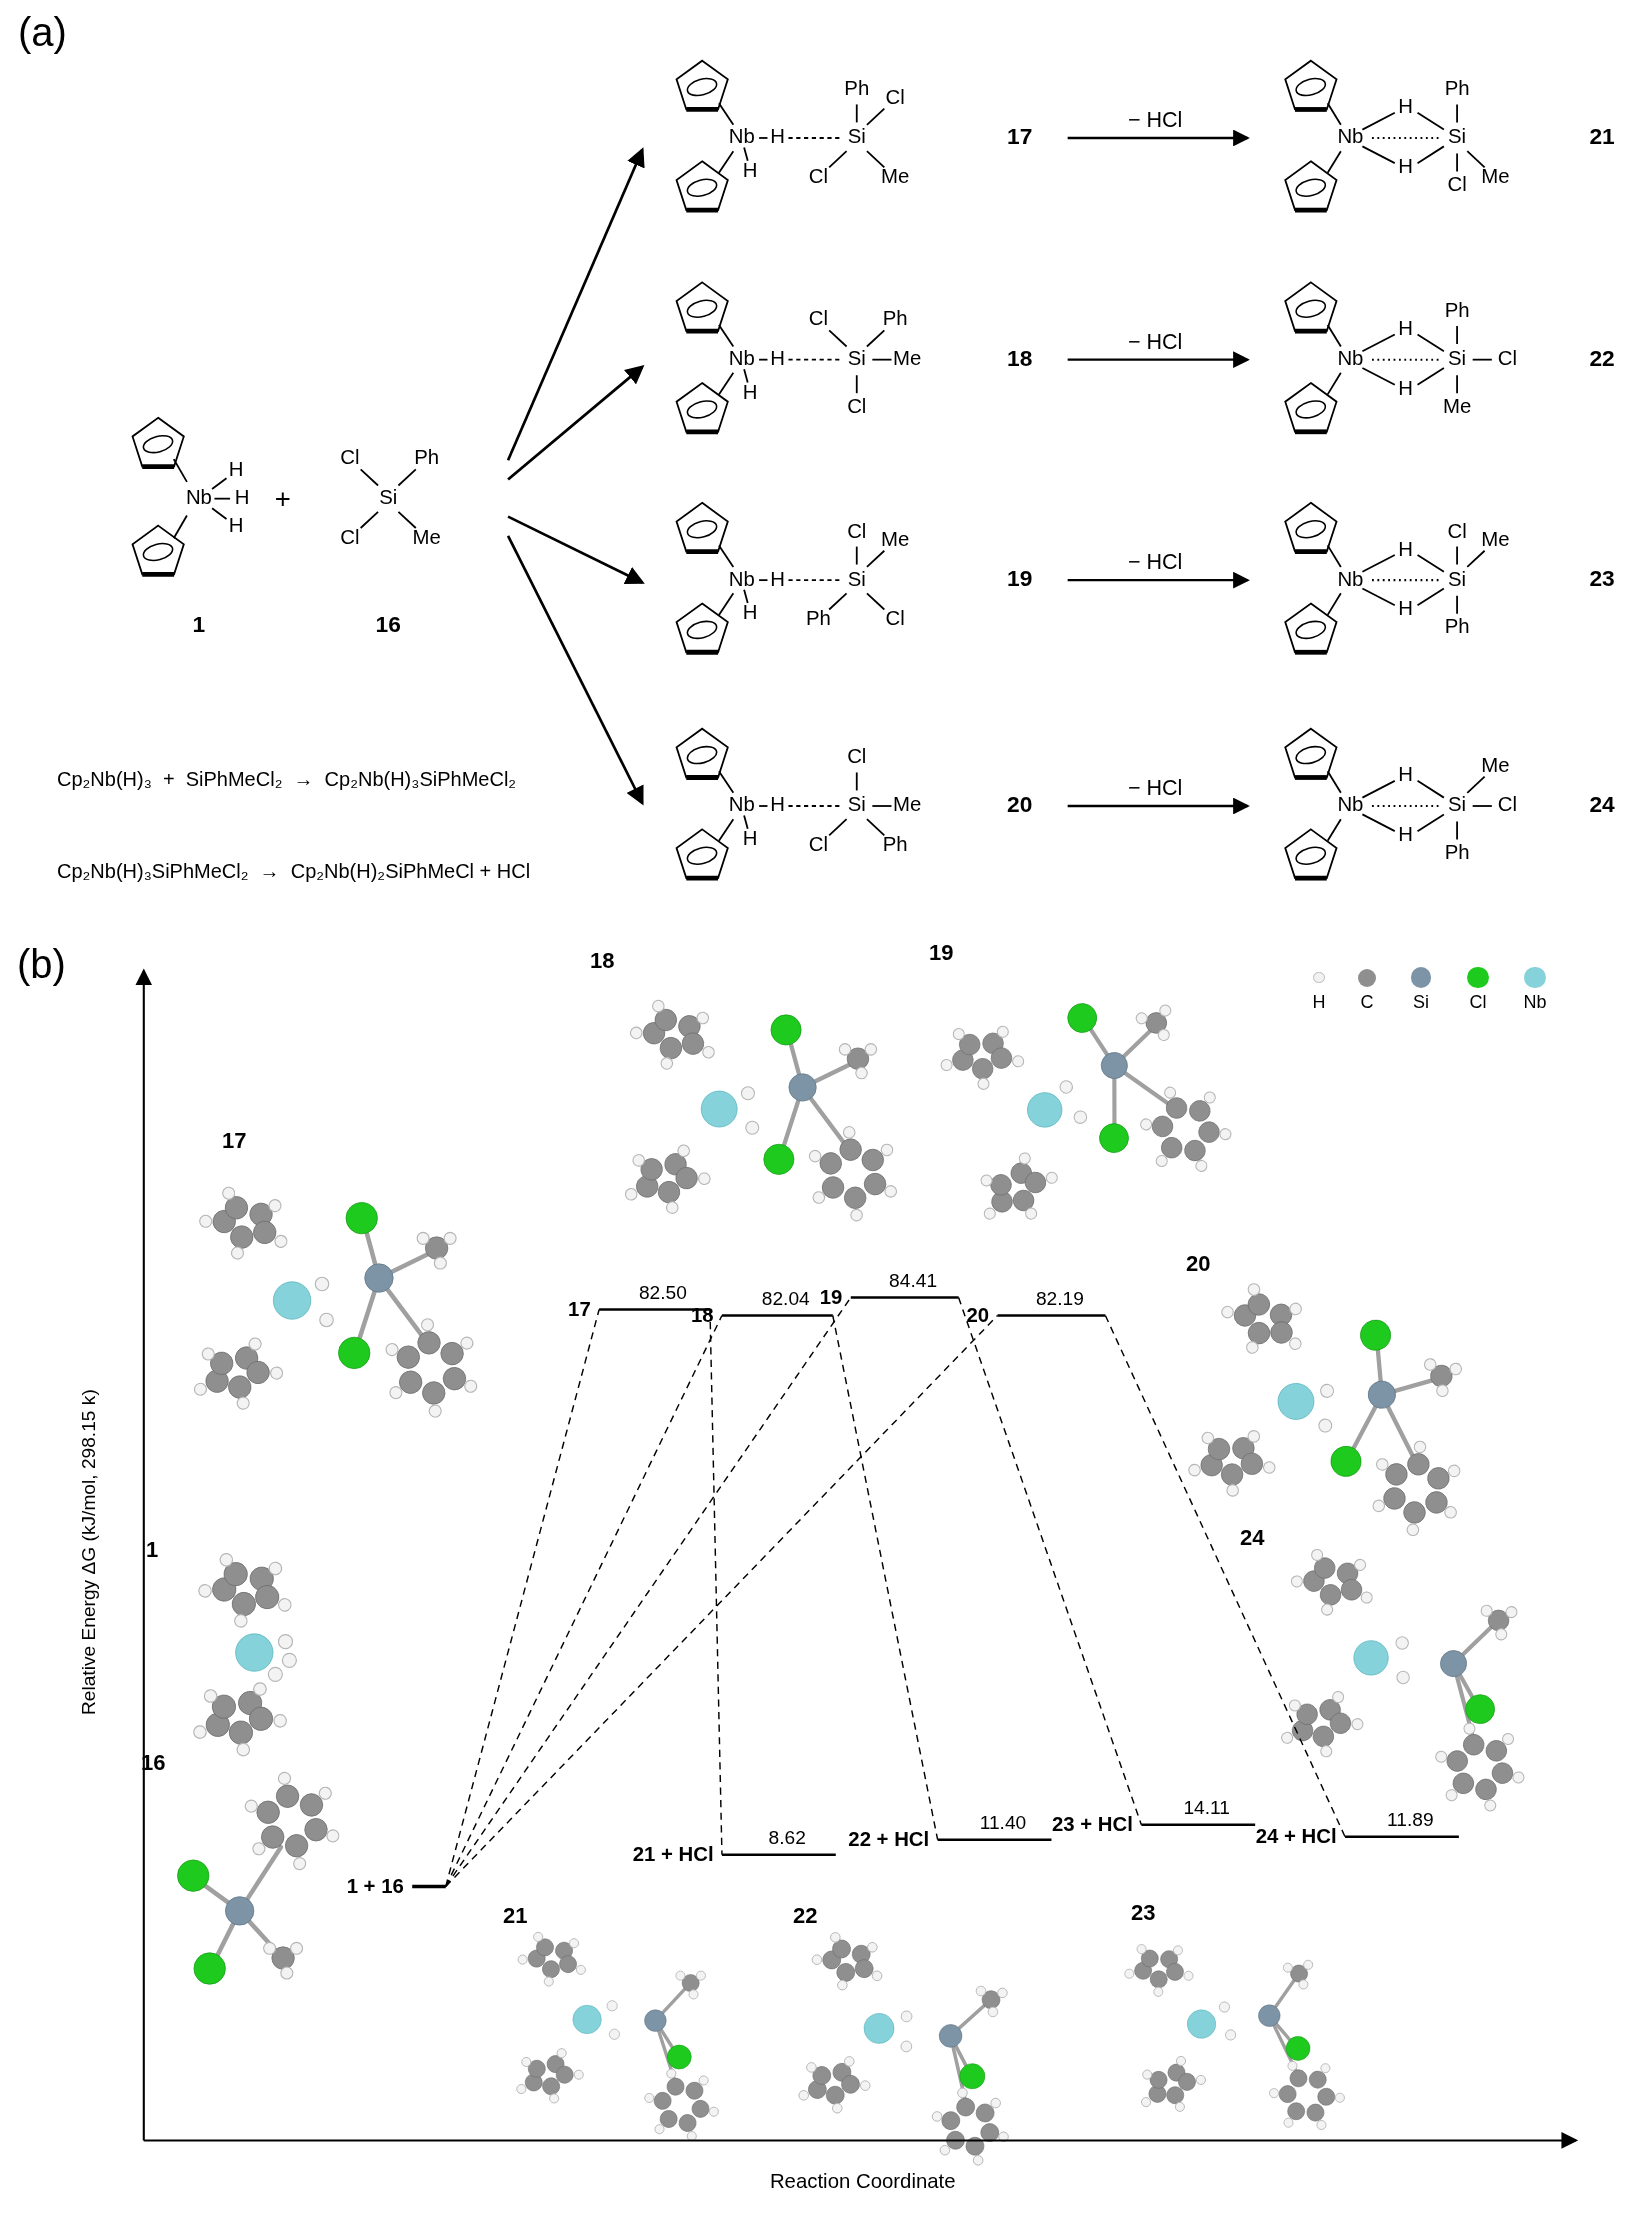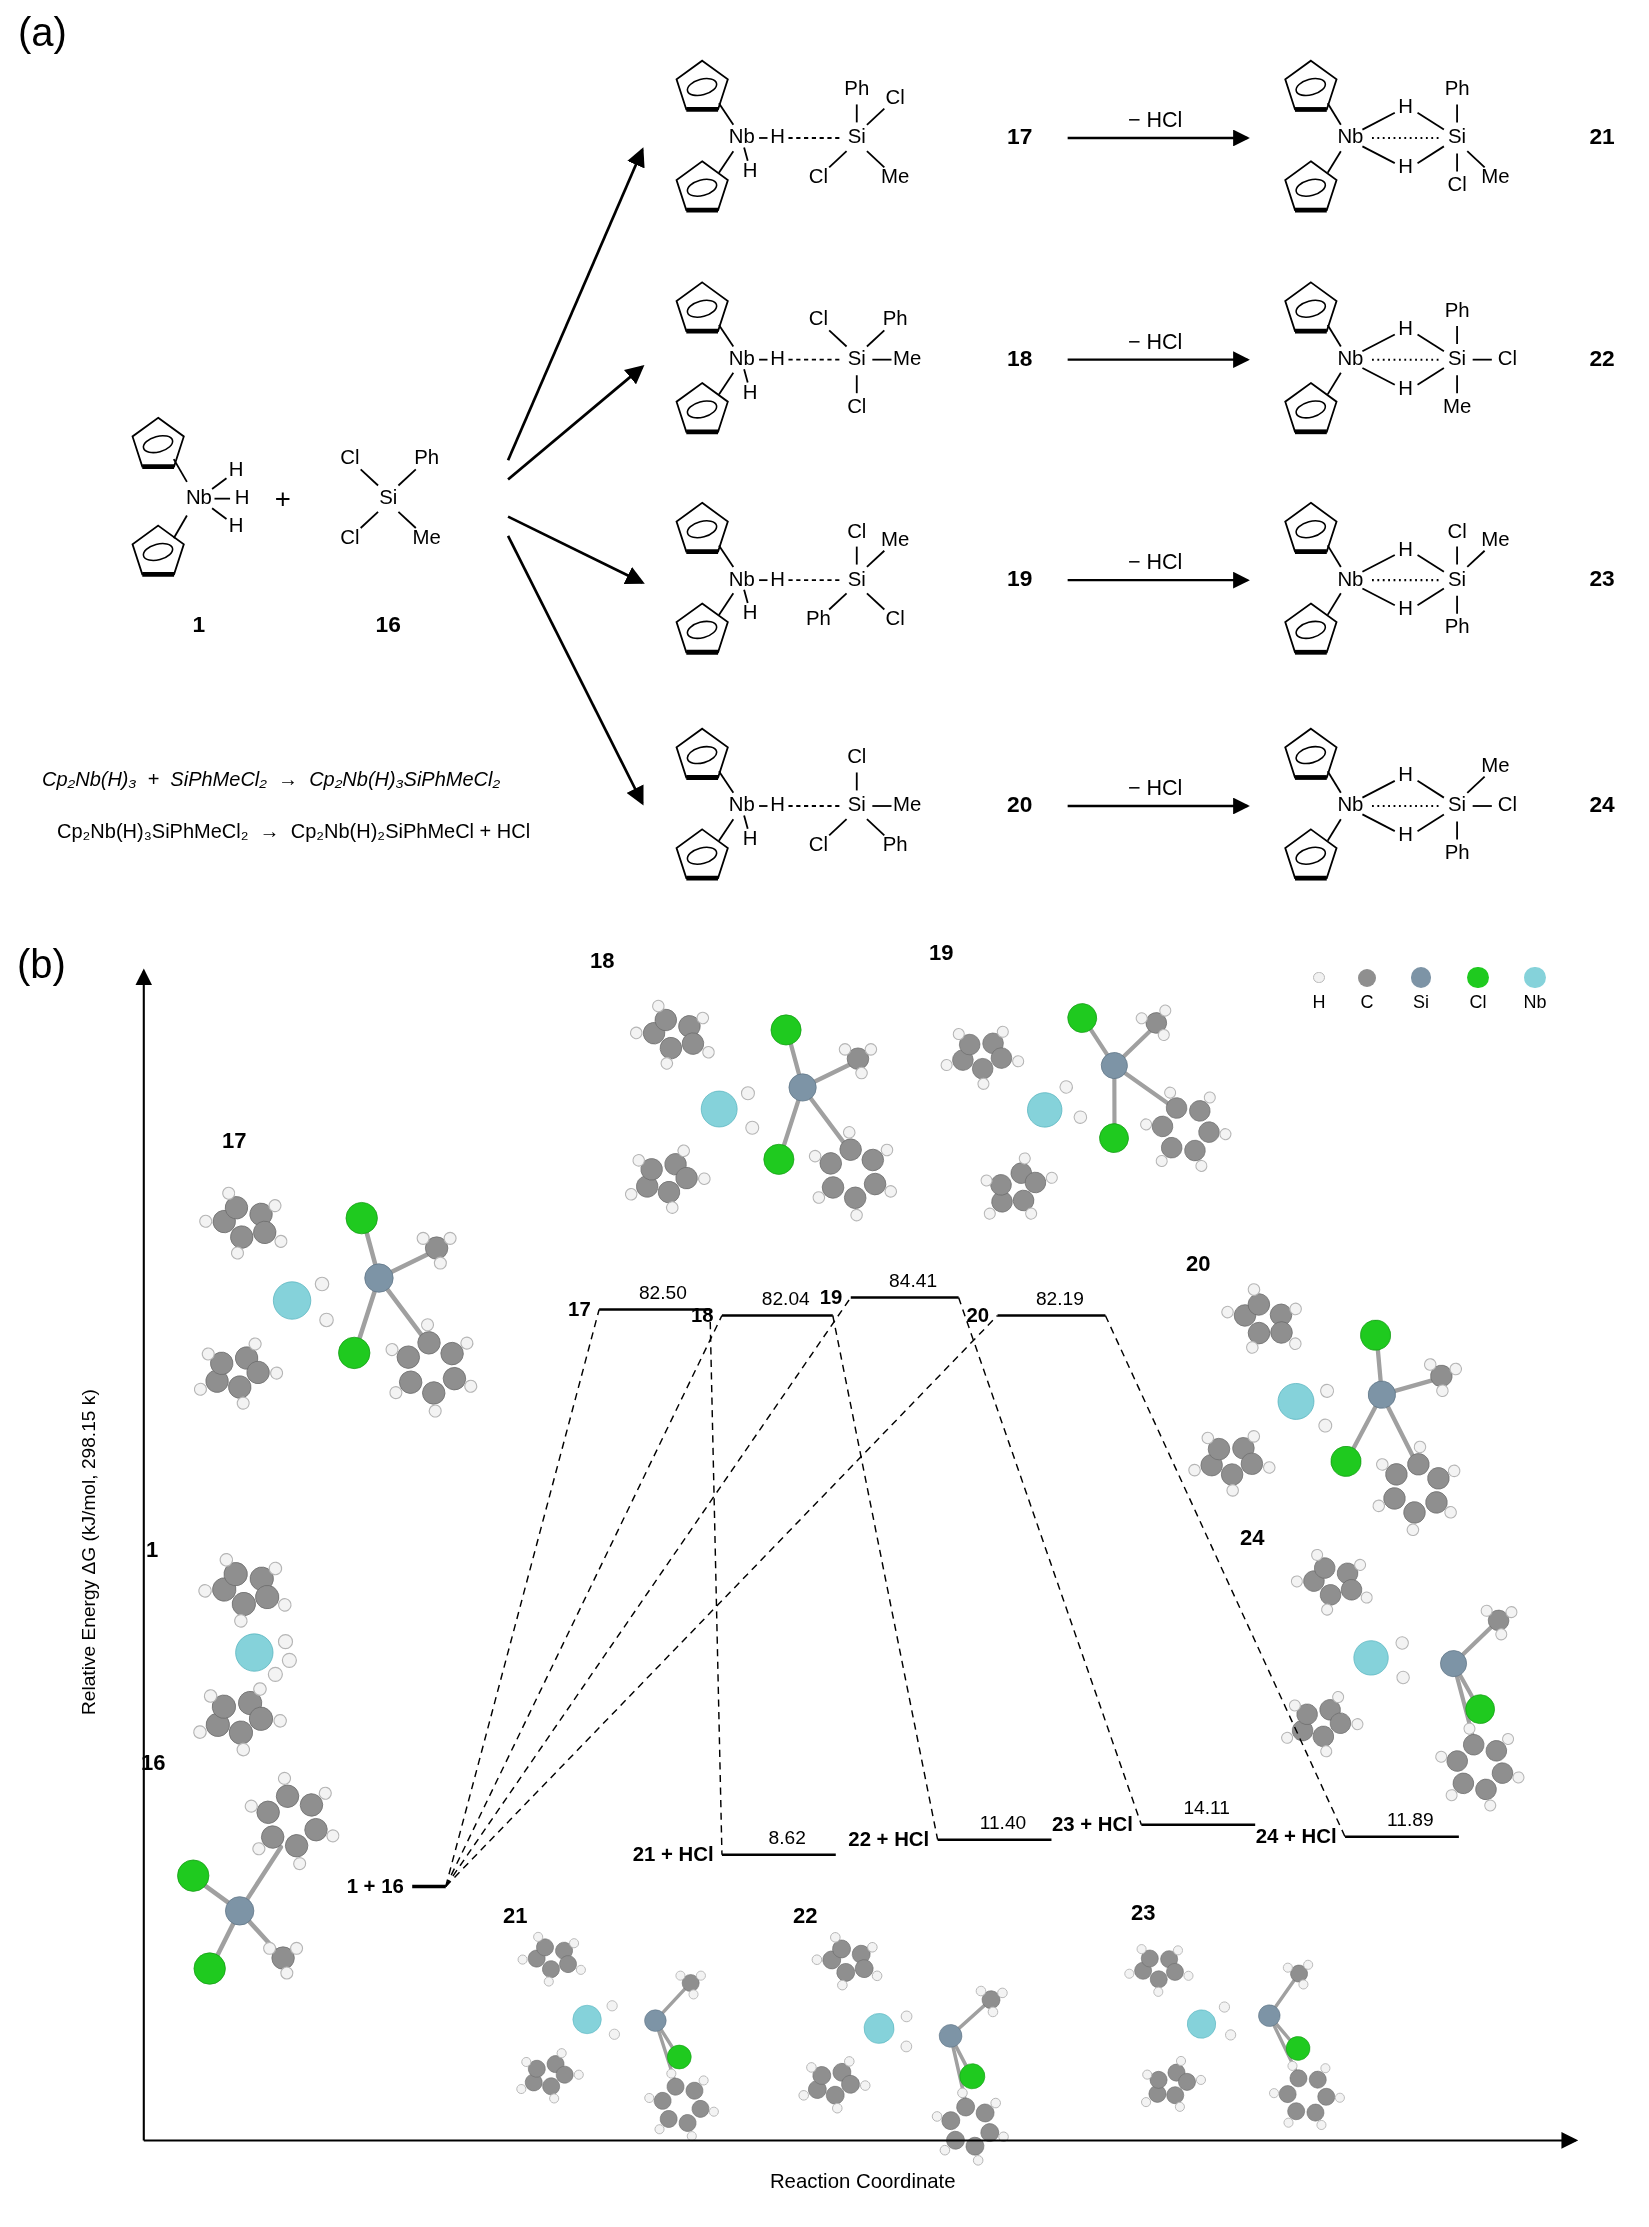--- a/index.html
+++ b/index.html
@@ -4,22 +4,22 @@
 <style>
   html,body{margin:0;padding:0;background:#fff;}
   #page{position:relative;width:1650px;height:2227px;background:#ffffff;
         font-family:"Liberation Sans","DejaVu Sans",sans-serif;color:#000;overflow:hidden;}
   .panel-label{position:absolute;font-size:40px;color:#000;}
   #labelA{left:18px;top:9.6px;}
   #labelB{left:17px;top:942px;}
   svg{position:absolute;left:0;}
   svg text{font-family:"Liberation Sans","DejaVu Sans",sans-serif;fill:#000;}
   .eq{position:absolute;font-size:20px;white-space:pre;color:#000;}
-  #eq1{left:42px;top:768px;font-style:italic;}
-  #eq2{left:57px;top:820px;}
+  #eq1{left:57px;top:768px;}
+  #eq2{left:57px;top:860px;}
   #panelB{position:absolute;left:0;top:935px;width:1650px;height:1293px;}
   .molnum{position:absolute;font-weight:bold;font-size:22px;color:#000;}
   .legend-item{position:absolute;width:50px;text-align:center;}
   .sphwrap{height:25px;display:flex;align-items:center;justify-content:center;}
   .sph{display:block;border-radius:50%;}
   .c-h{background:#f2f2f2;border:1.2px solid #b9b9b9;}
   .c-c{background:#8f8f8f;}
   .c-si{background:#7d94a6;}
   .c-cl{background:#1fca1f;}
   .c-nb{background:#85d2da;}

